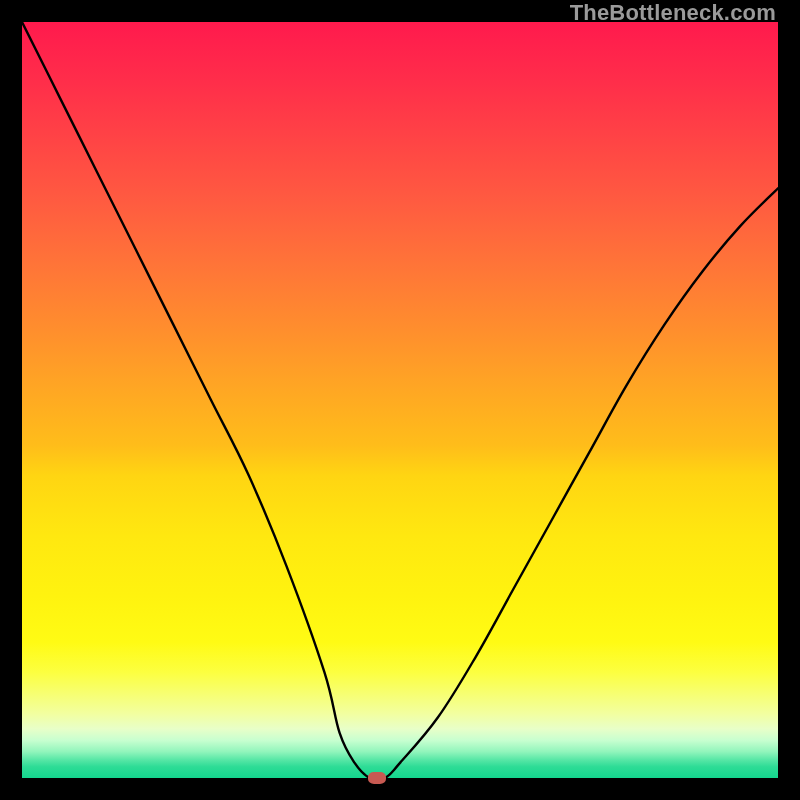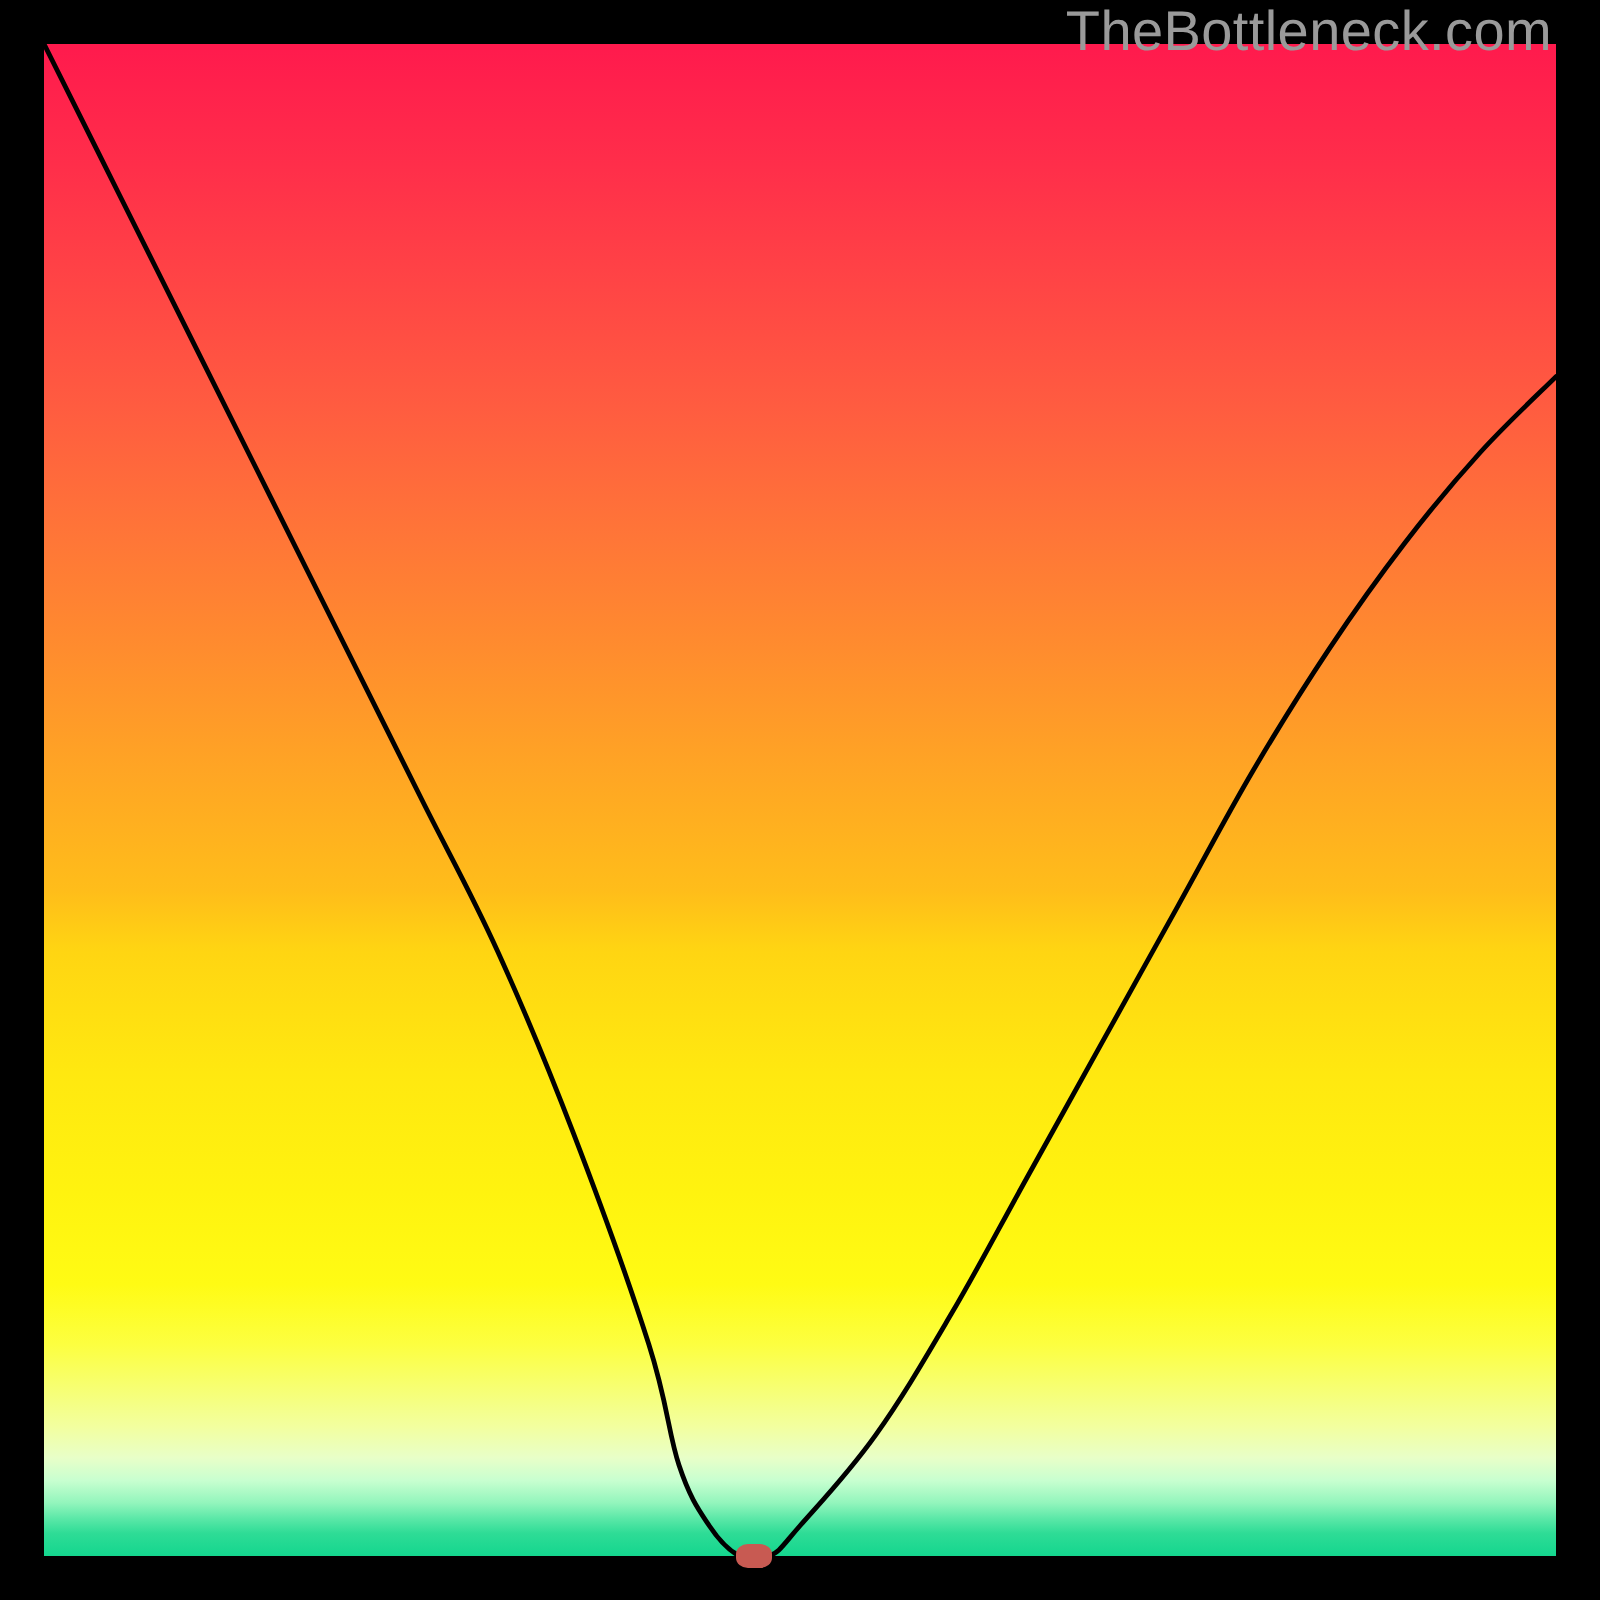--- a/index.html
+++ b/index.html
@@ -58,22 +58,23 @@
     width: 18px;
     height: 12px;
     background: #c85a52;
     border-radius: 6px / 5px;
   }
   .watermark {
     position: absolute;
     top: 0px;
     right: 24px;
     color: #9a9a9a;
-    font-size: 28px;
+    font-size: 22px;
     letter-spacing: 0.2px;
+    font-weight: bold;
   }
 </style>
 </head>
 <body>
 
 <div class="frame">
   <div class="plot-area">
     <svg class="curve" viewBox="0 0 756 756" preserveAspectRatio="none">
       <path id="curve-path" d="M 0 0 C 6.80 13.61, 24.19 48.38, 37.80 75.60 C 51.41 102.82, 61.99 123.98, 75.60 151.20 C 89.21 178.42, 99.79 199.58, 113.40 226.80 C 127.01 254.02, 137.59 275.18, 151.20 302.40 C 164.81 329.62, 175.39 350.78, 189.00 378.00 C 202.61 405.22, 213.19 423.66, 226.80 453.60 C 240.41 483.54, 250.99 508.94, 264.60 544.32 C 278.21 579.70, 292.87 620.22, 302.40 650.16 C 311.93 680.10, 312.08 694.31, 317.52 710.64 C 322.96 726.97, 327.20 732.72, 332.64 740.88 C 338.08 749.04, 342.32 753.28, 347.76 756.00 C 353.20 758.72, 357.44 758.72, 362.88 756.00 C 368.32 753.28, 368.47 751.77, 378.00 740.88 C 387.53 729.99, 402.19 714.57, 415.80 695.52 C 429.41 676.47, 439.99 658.17, 453.60 635.04 C 467.21 611.91, 477.79 591.49, 491.40 567.00 C 505.01 542.51, 515.59 523.45, 529.20 498.96 C 542.81 474.47, 553.39 455.41, 567.00 430.92 C 580.61 406.43, 591.19 386.01, 604.80 362.88 C 618.41 339.75, 628.99 322.81, 642.60 302.40 C 656.21 281.99, 666.79 267.17, 680.40 249.48 C 694.01 231.79, 704.59 219.09, 718.20 204.12 C 731.81 189.15, 749.20 173.12, 756.00 166.32" fill="none" stroke="#000" stroke-width="2.4" stroke-linecap="round" stroke-linejoin="round"></path>
     </svg>

